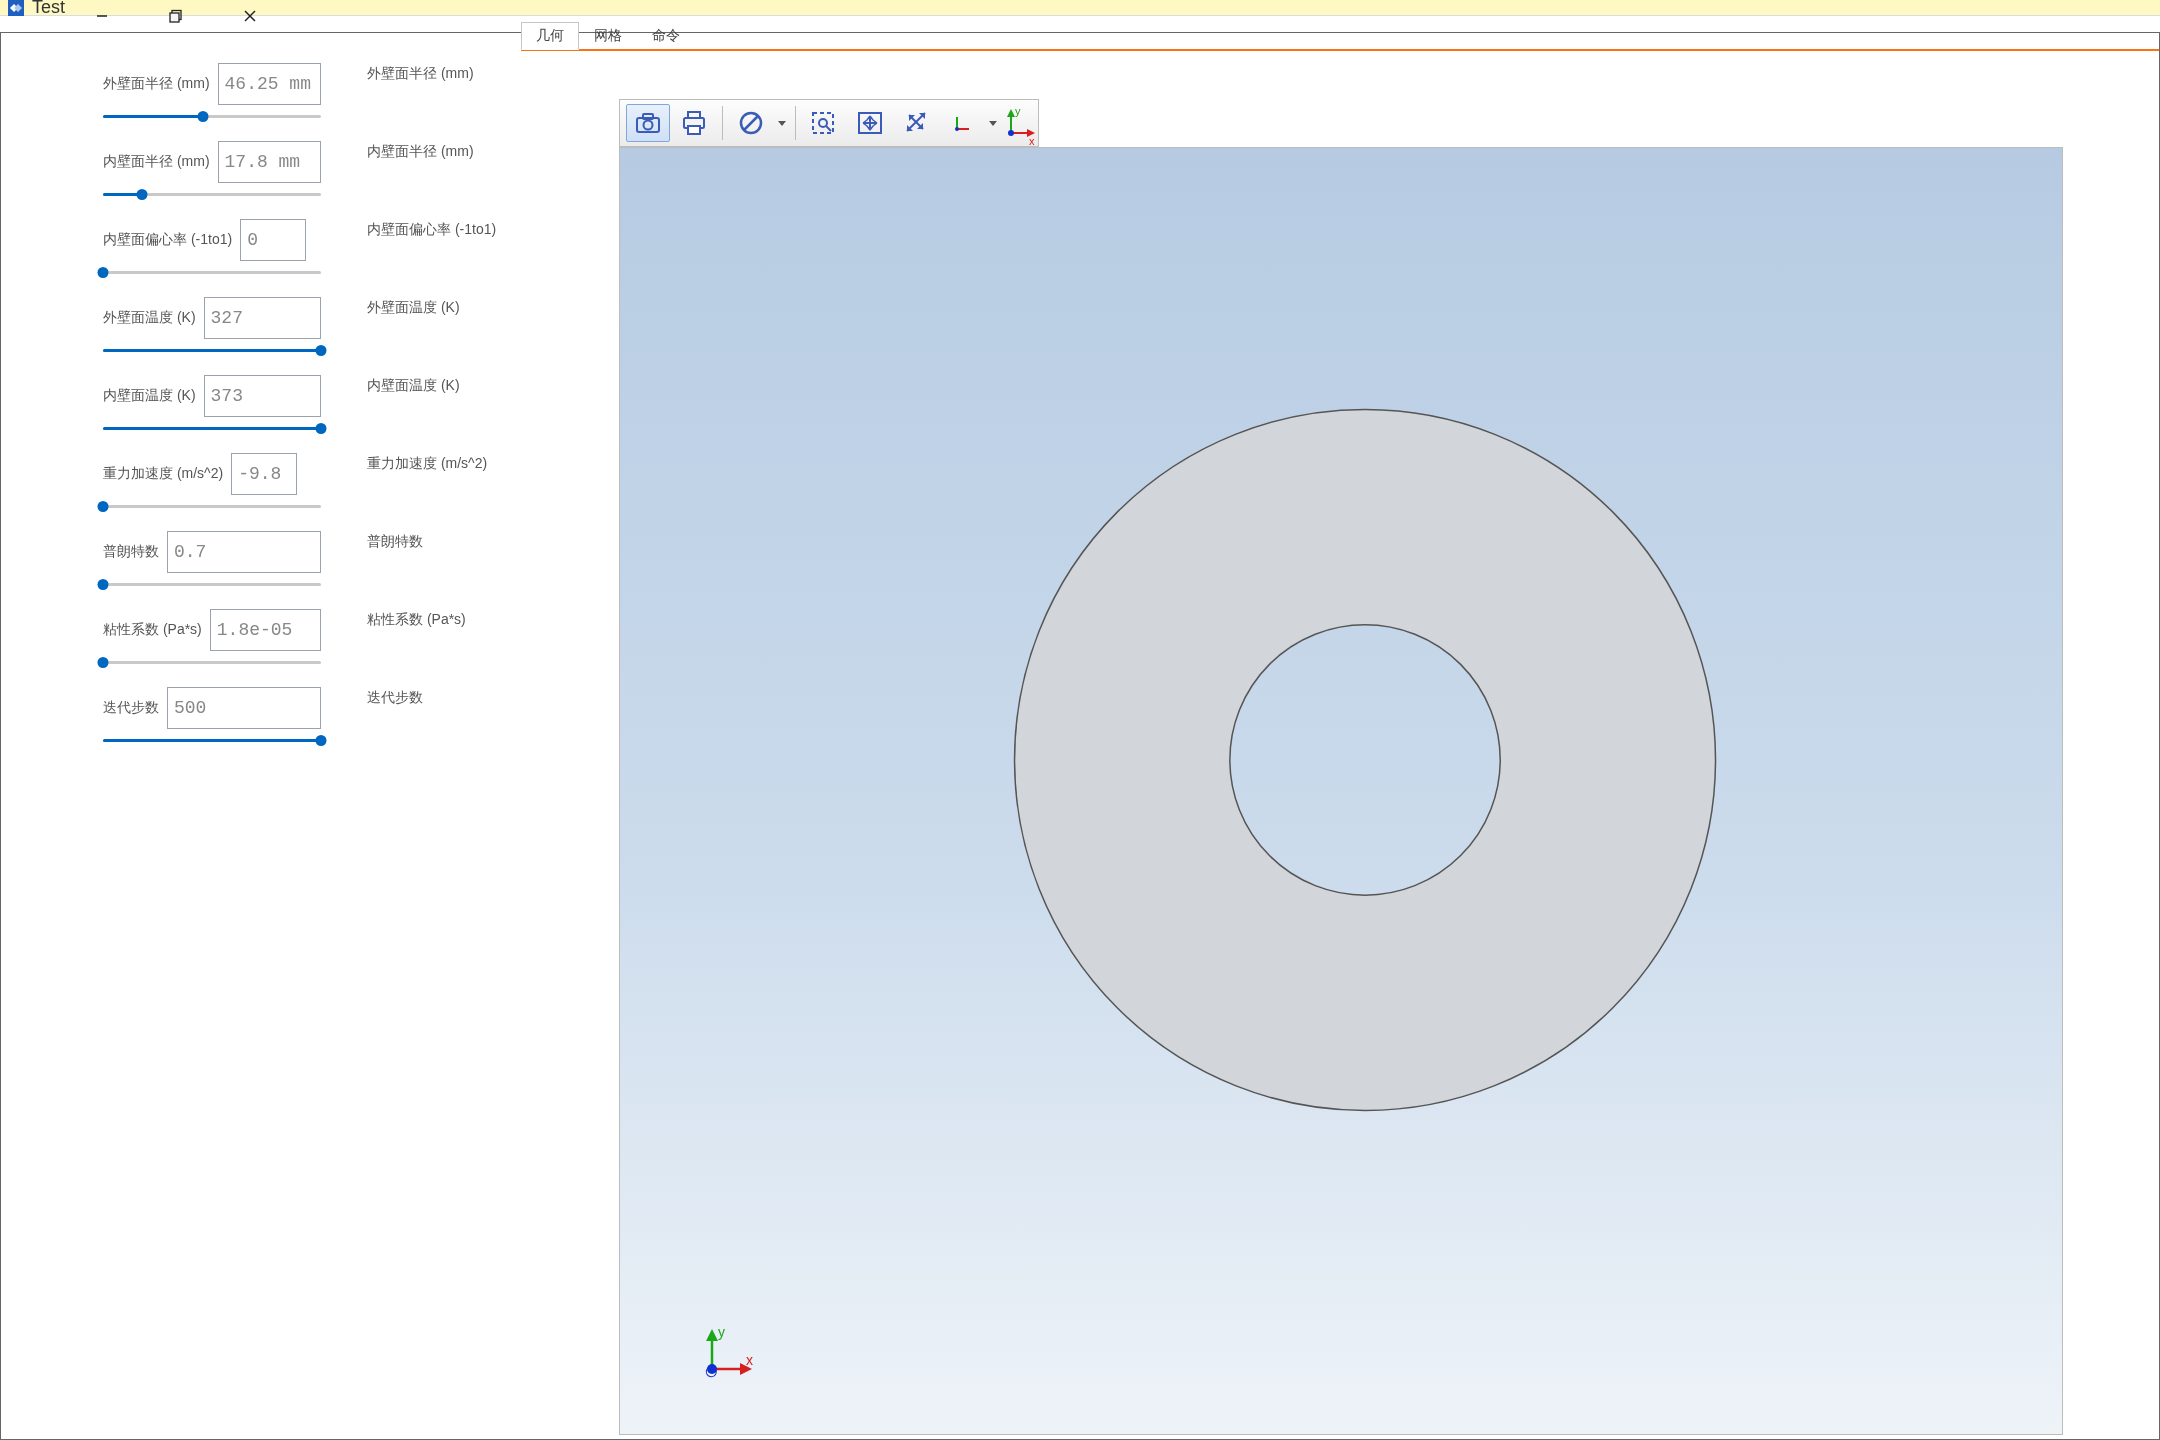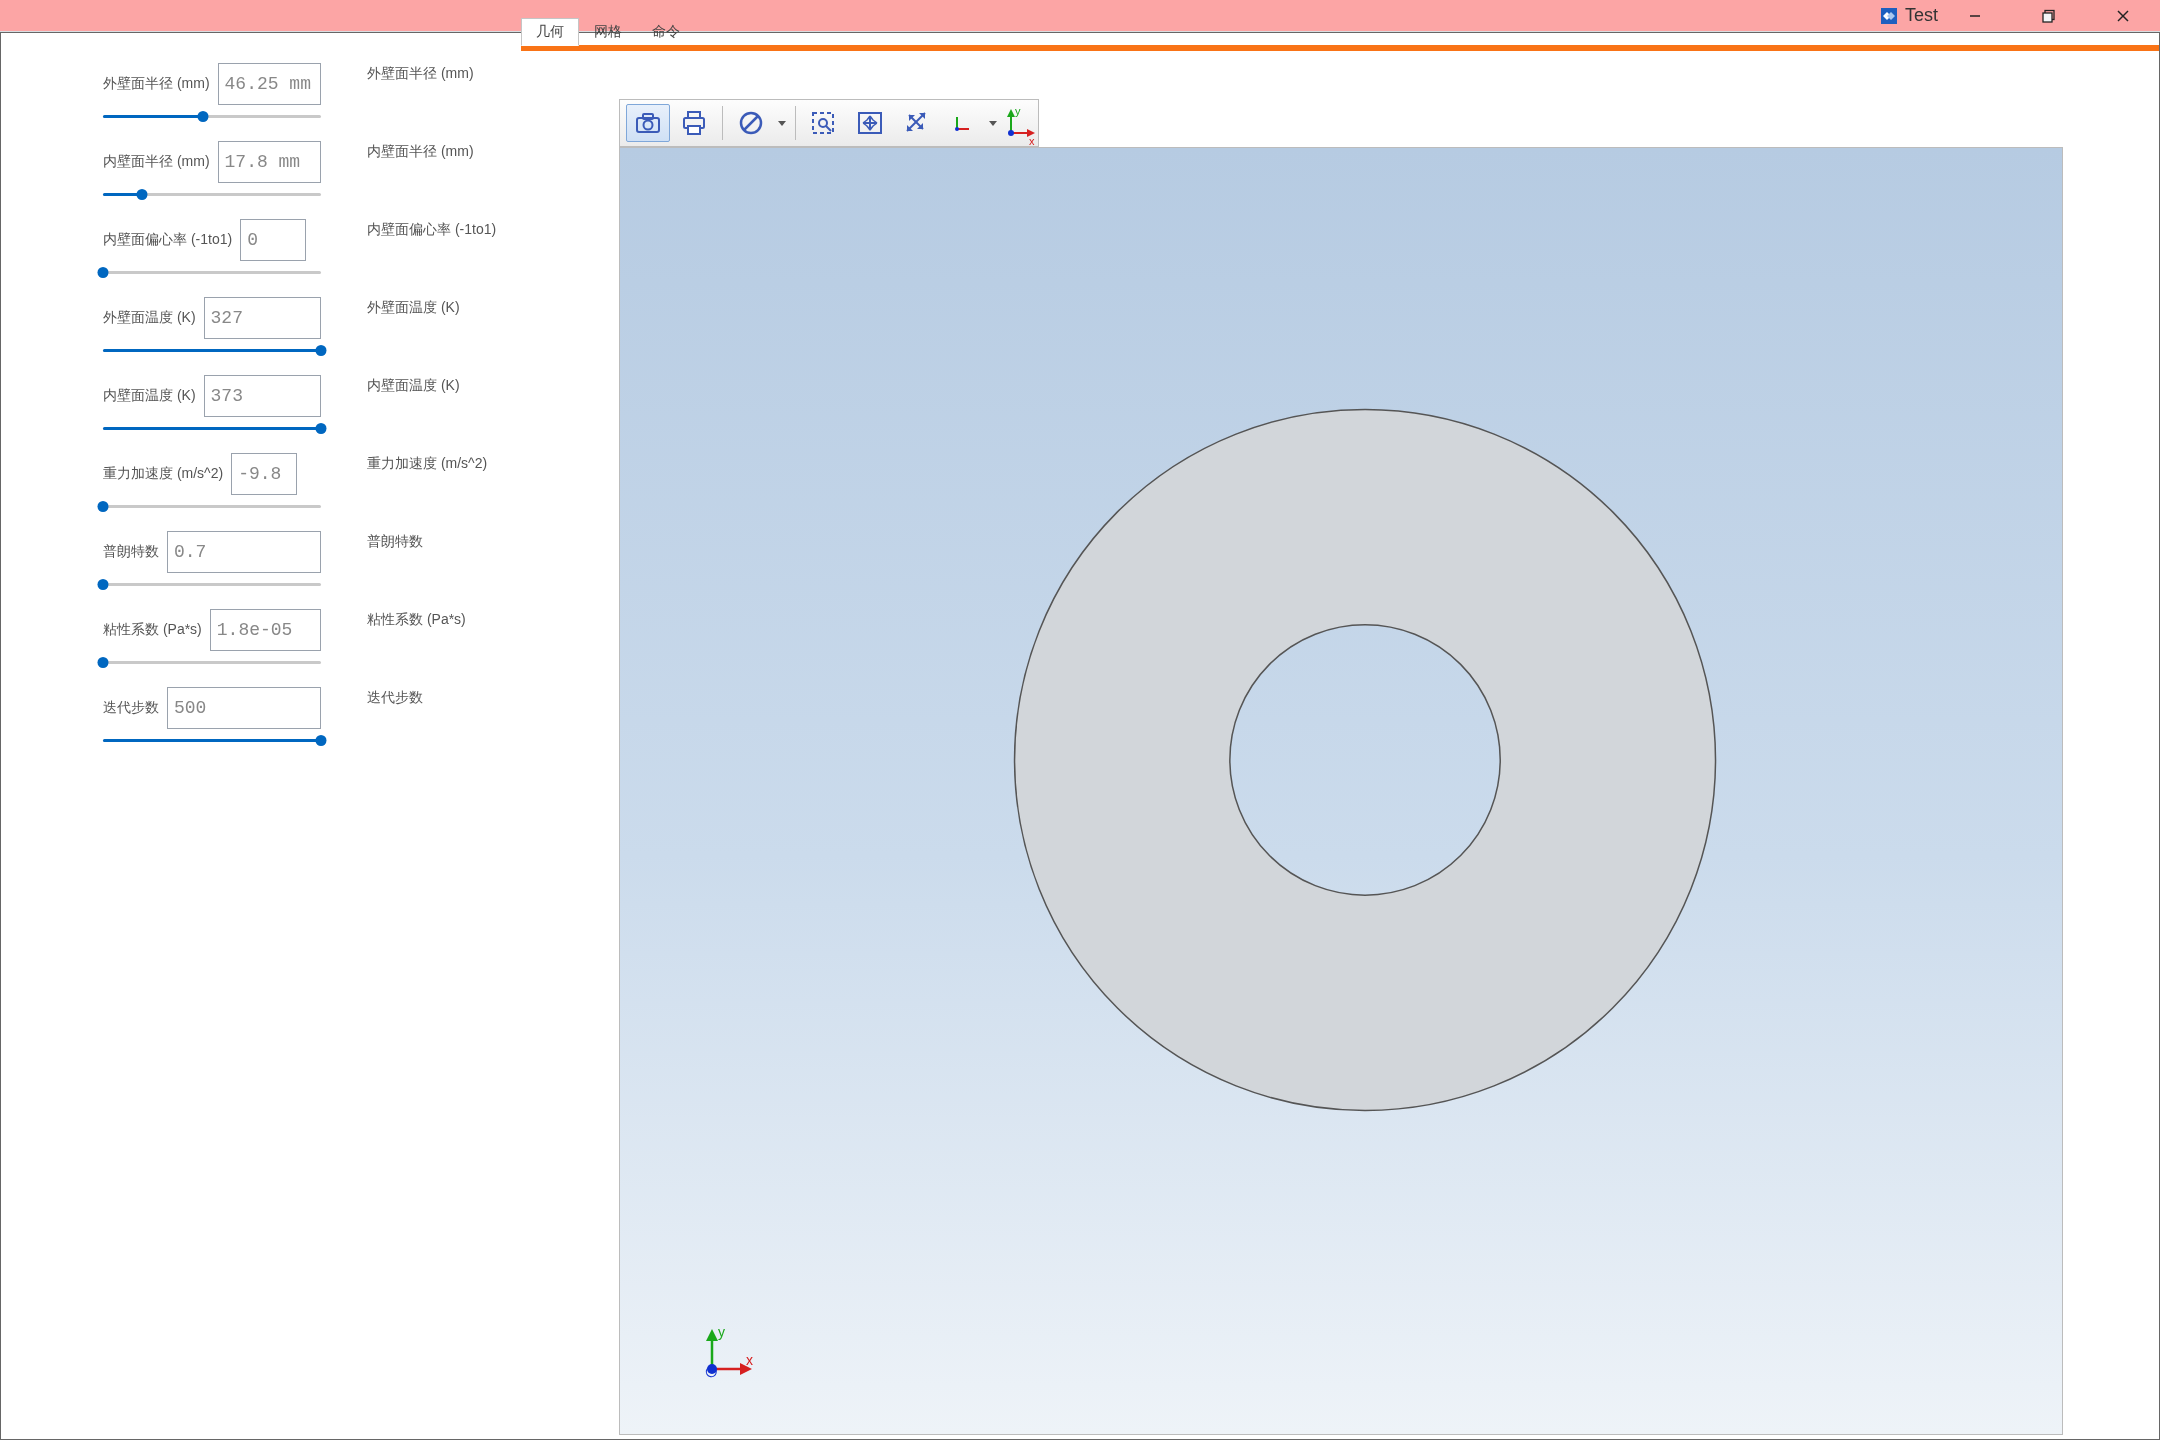--- a/index.html
+++ b/index.html
@@ -6,25 +6,25 @@
   html, body { width: 2160px; height: 1440px; overflow: hidden; }
   body {
     font-family: "Microsoft YaHei", "Segoe UI", Tahoma, sans-serif;
     font-size: 14px;
     background: #ffffff;
     color: #333;
   }
 
   
   .titlebar {
-    height: 32px;
-    background: #fca5a5;
-    display: flex;
-    align-items: center;
-    justify-content: flex-end;
+    height: 16px;
+    background: #fef9c3;
+    display: flex;
+    align-items: center;
+    justify-content: flex-start;
     border-bottom: 1px solid #d9dde1;
     padding: 0 0 0 6px;
     user-select: none;
   }
   .titlebar-left { display: flex; align-items: center; gap: 6px; }
   .app-icon {
     width: 20px;
     height: 20px;
     display: inline-flex;
     align-items: center;
@@ -157,21 +157,21 @@
   
   .right-panel {
     flex: 1;
     position: relative;
   }
   .tab-bar {
     display: flex;
     background: #fff;
     height: 18px;
     align-items: flex-end;
-    border-bottom: 6px solid #f97316;
+    border-bottom: 2px solid #f97316;
     position: relative;
   }
   .tab {
     padding: 4px 14px 4px 14px;
     font-size: 14px;
     color: #444;
     cursor: pointer;
     position: relative;
     top: 1px;
     border: 1px solid transparent;

